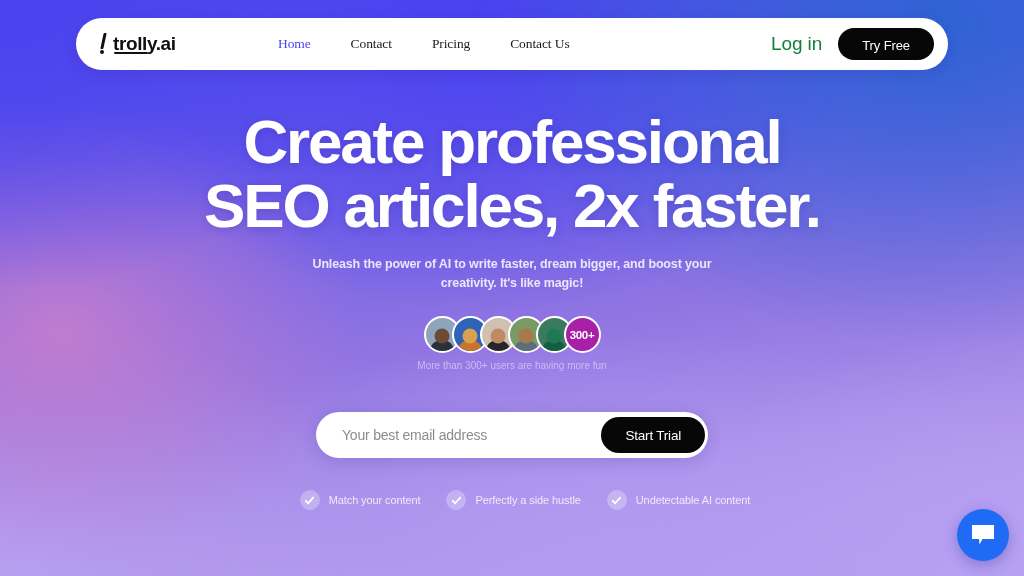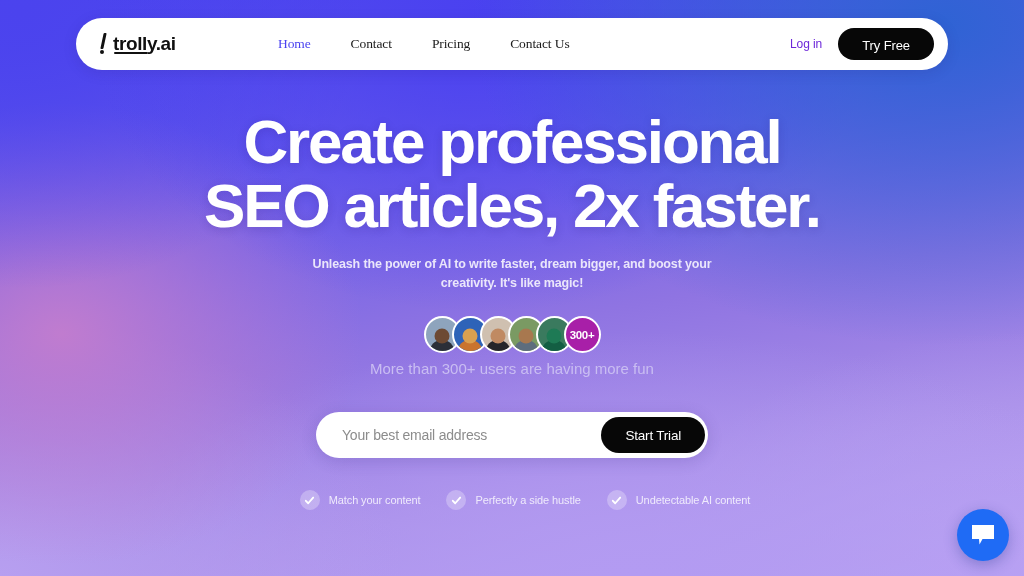--- a/index.html
+++ b/index.html
@@ -56,21 +56,21 @@
     font-size:13.5px; color:#1b1b1b; font-weight:500; cursor:pointer;
     letter-spacing:-0.1px; white-space:nowrap;
   }
   .nav-link.active { color:#4a43f0; }
 
   .nav-right {
     margin-left:auto; margin-right:14px;
     display:flex; align-items:center; gap:16px;
   }
   .login-link {
-    font-size:12px; color:#6d28d9; font-weight:500; cursor:pointer;
+    font-size:19px; color:#15803d; font-weight:500; cursor:pointer;
     letter-spacing:-0.1px;
   }
   .try-free-btn {
     background:#070707; color:#ffffff; font-size:13px; font-weight:500;
     border:none; border-radius:20px; height:32px; padding:10px 24px;
     cursor:pointer; letter-spacing:-0.1px;
     font-family:"Liberation Sans", sans-serif;
   }
 
   
@@ -113,21 +113,21 @@
     width:37px; height:37px; border-radius:50%;
     border:2.5px solid #ffffff; margin-left:-9px;
     background:#a81fa8;
     display:flex; align-items:center; justify-content:center;
     color:#ffffff; font-size:11.5px; font-weight:bold; letter-spacing:-0.3px;
     position:relative; z-index:6;
   }
 
   .avatar-caption {
     position:absolute; left:0; top:360px; width:1024px;
-    font-size:15px; color:#c9bdf2; letter-spacing:0px; font-weight:400;
+    font-size:10px; color:#c9bdf2; letter-spacing:0px; font-weight:400;
   }
 
   
   .email-form {
     position:absolute; left:316px; top:412px; width:392px; height:46px;
     background:#ffffff; border-radius:26px;
     display:flex; align-items:center;
     box-shadow:0 3px 16px rgba(40,25,110,0.16);
   }
   .email-input {

